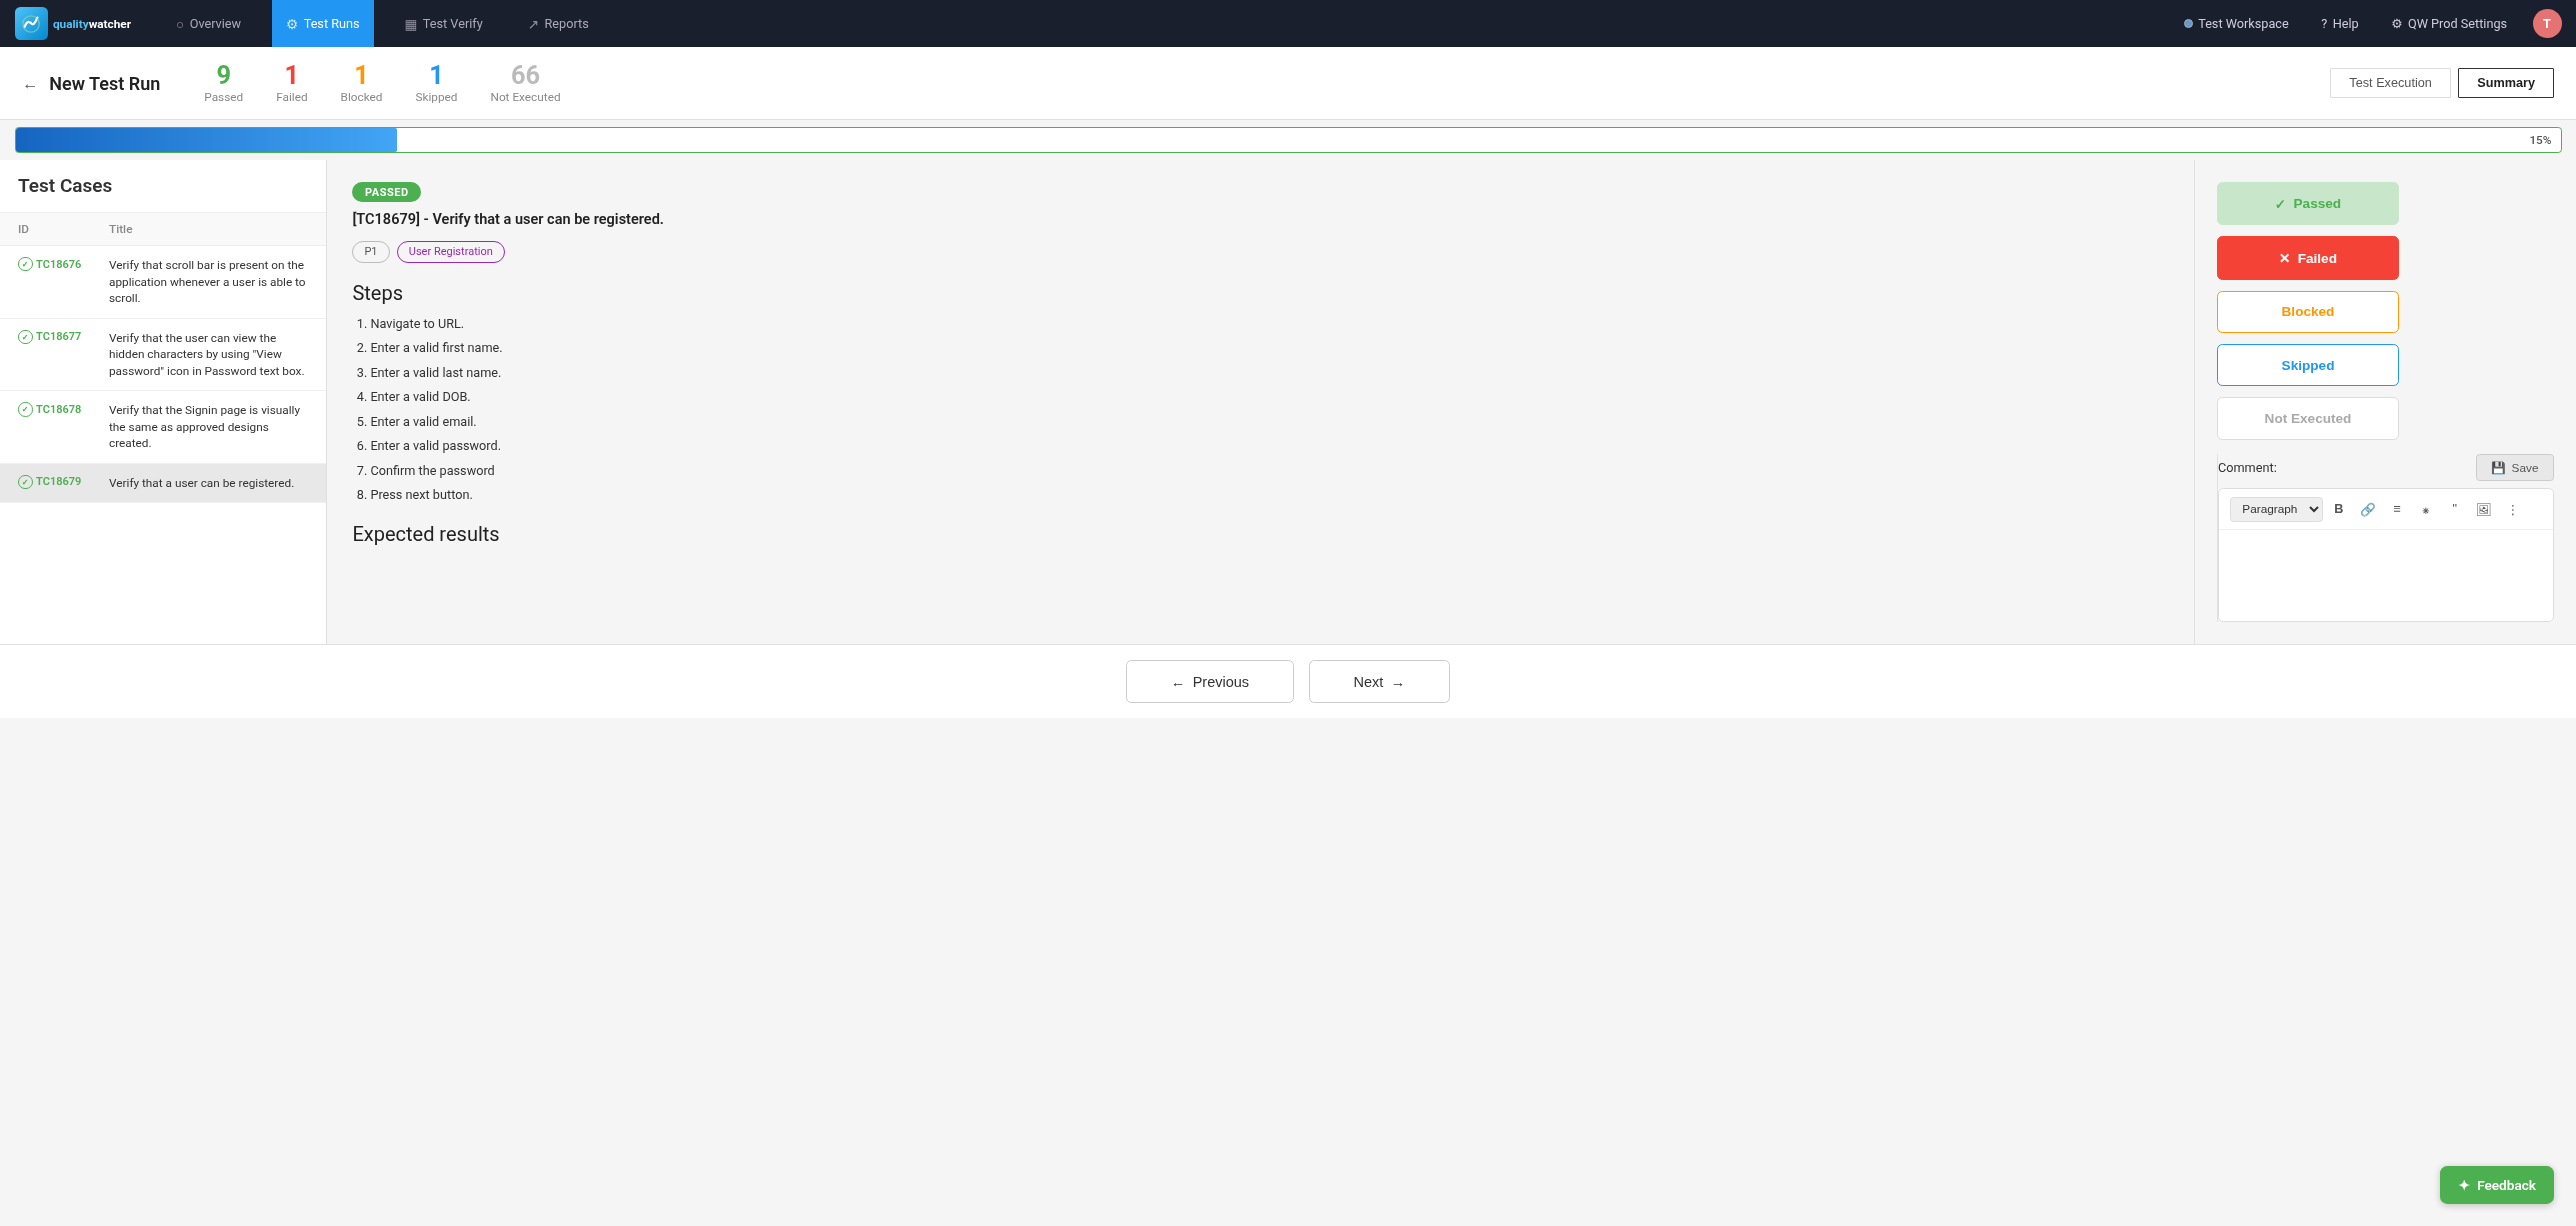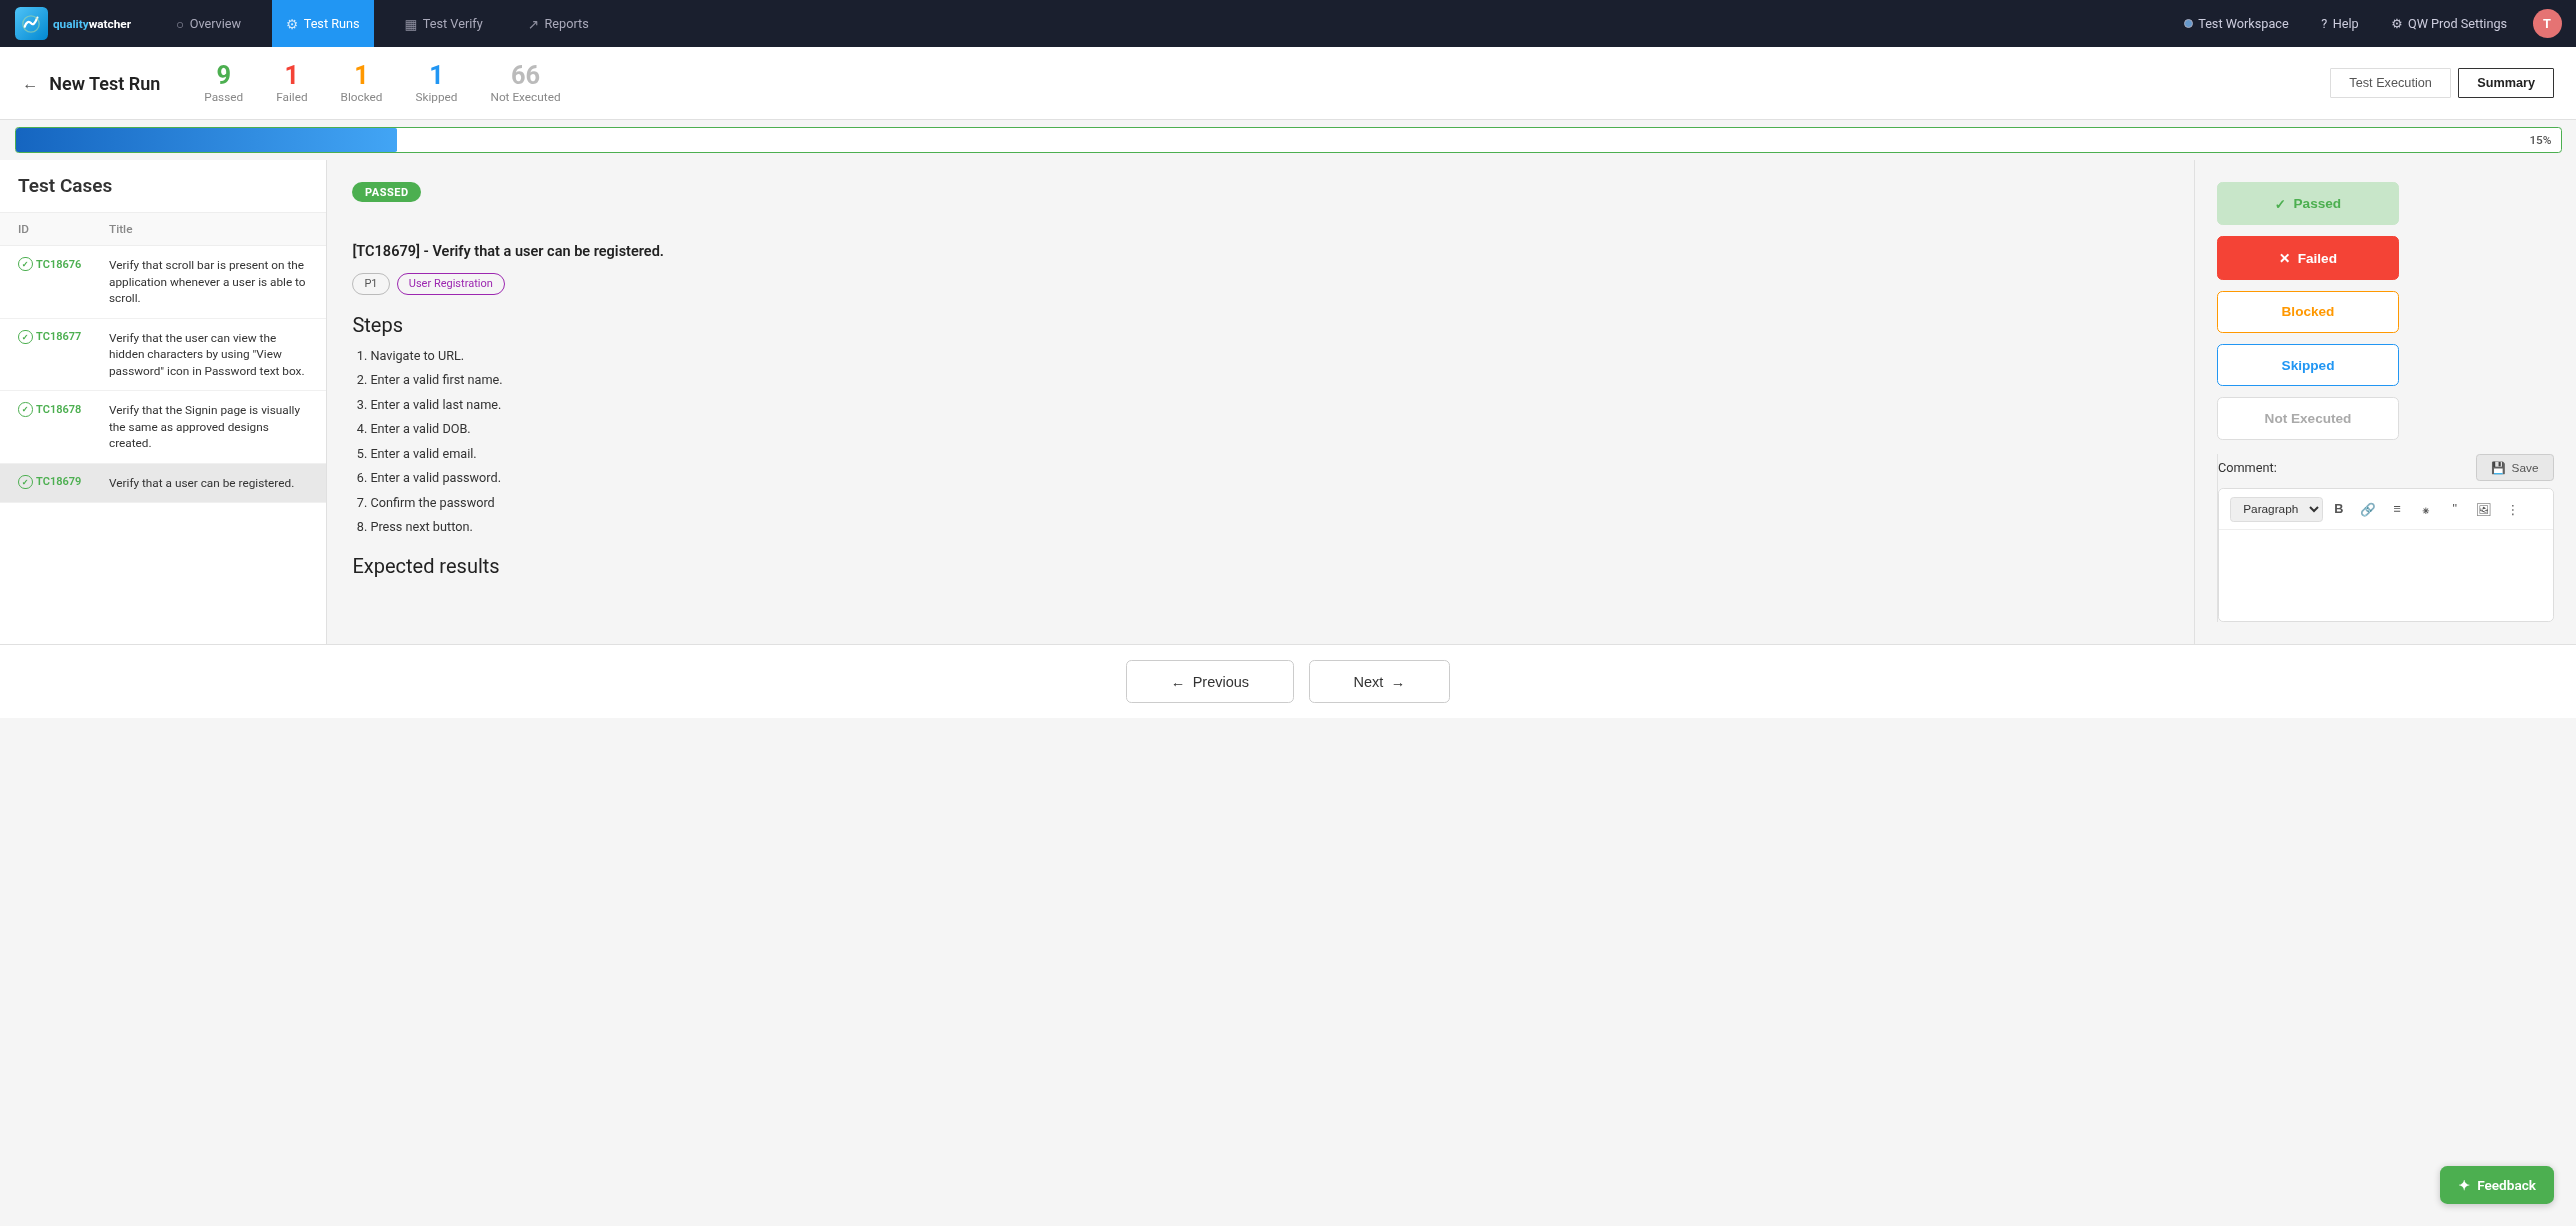--- a/index.html
+++ b/index.html
@@ -243,21 +243,20 @@
       font-size: 11px;
       font-weight: 700;
       letter-spacing: 0.5px;
       margin-bottom: 9px;
     }
     .test-case-title {
       font-size: 14.5px;
       font-weight: 600;
       color: #222;
       margin-bottom: 12.7px;
-      margin-top: 32px;
     }
     .tags-row {
       display: flex;
       gap: 7.3px;
       margin-bottom: 18px;
     }
     .tag {
       padding: 3.6px 11px;
       border-radius: 18px;
       font-size: 11px;
@@ -360,21 +359,20 @@
       align-items: center;
       gap: 3.6px;
     }
     .toolbar-select {
       border: 0.9px solid #ddd;
       border-radius: 3.6px;
       padding: 3.6px 7.3px;
       font-size: 11.8px;
       color: #333;
       cursor: pointer;
-      text-align: right;
     }
     .toolbar-btn {
       width: 25.4px; height: 25.4px;
       border: none;
       background: none;
       cursor: pointer;
       display: flex;
       align-items: center;
       justify-content: center;
       border-radius: 2.7px;

